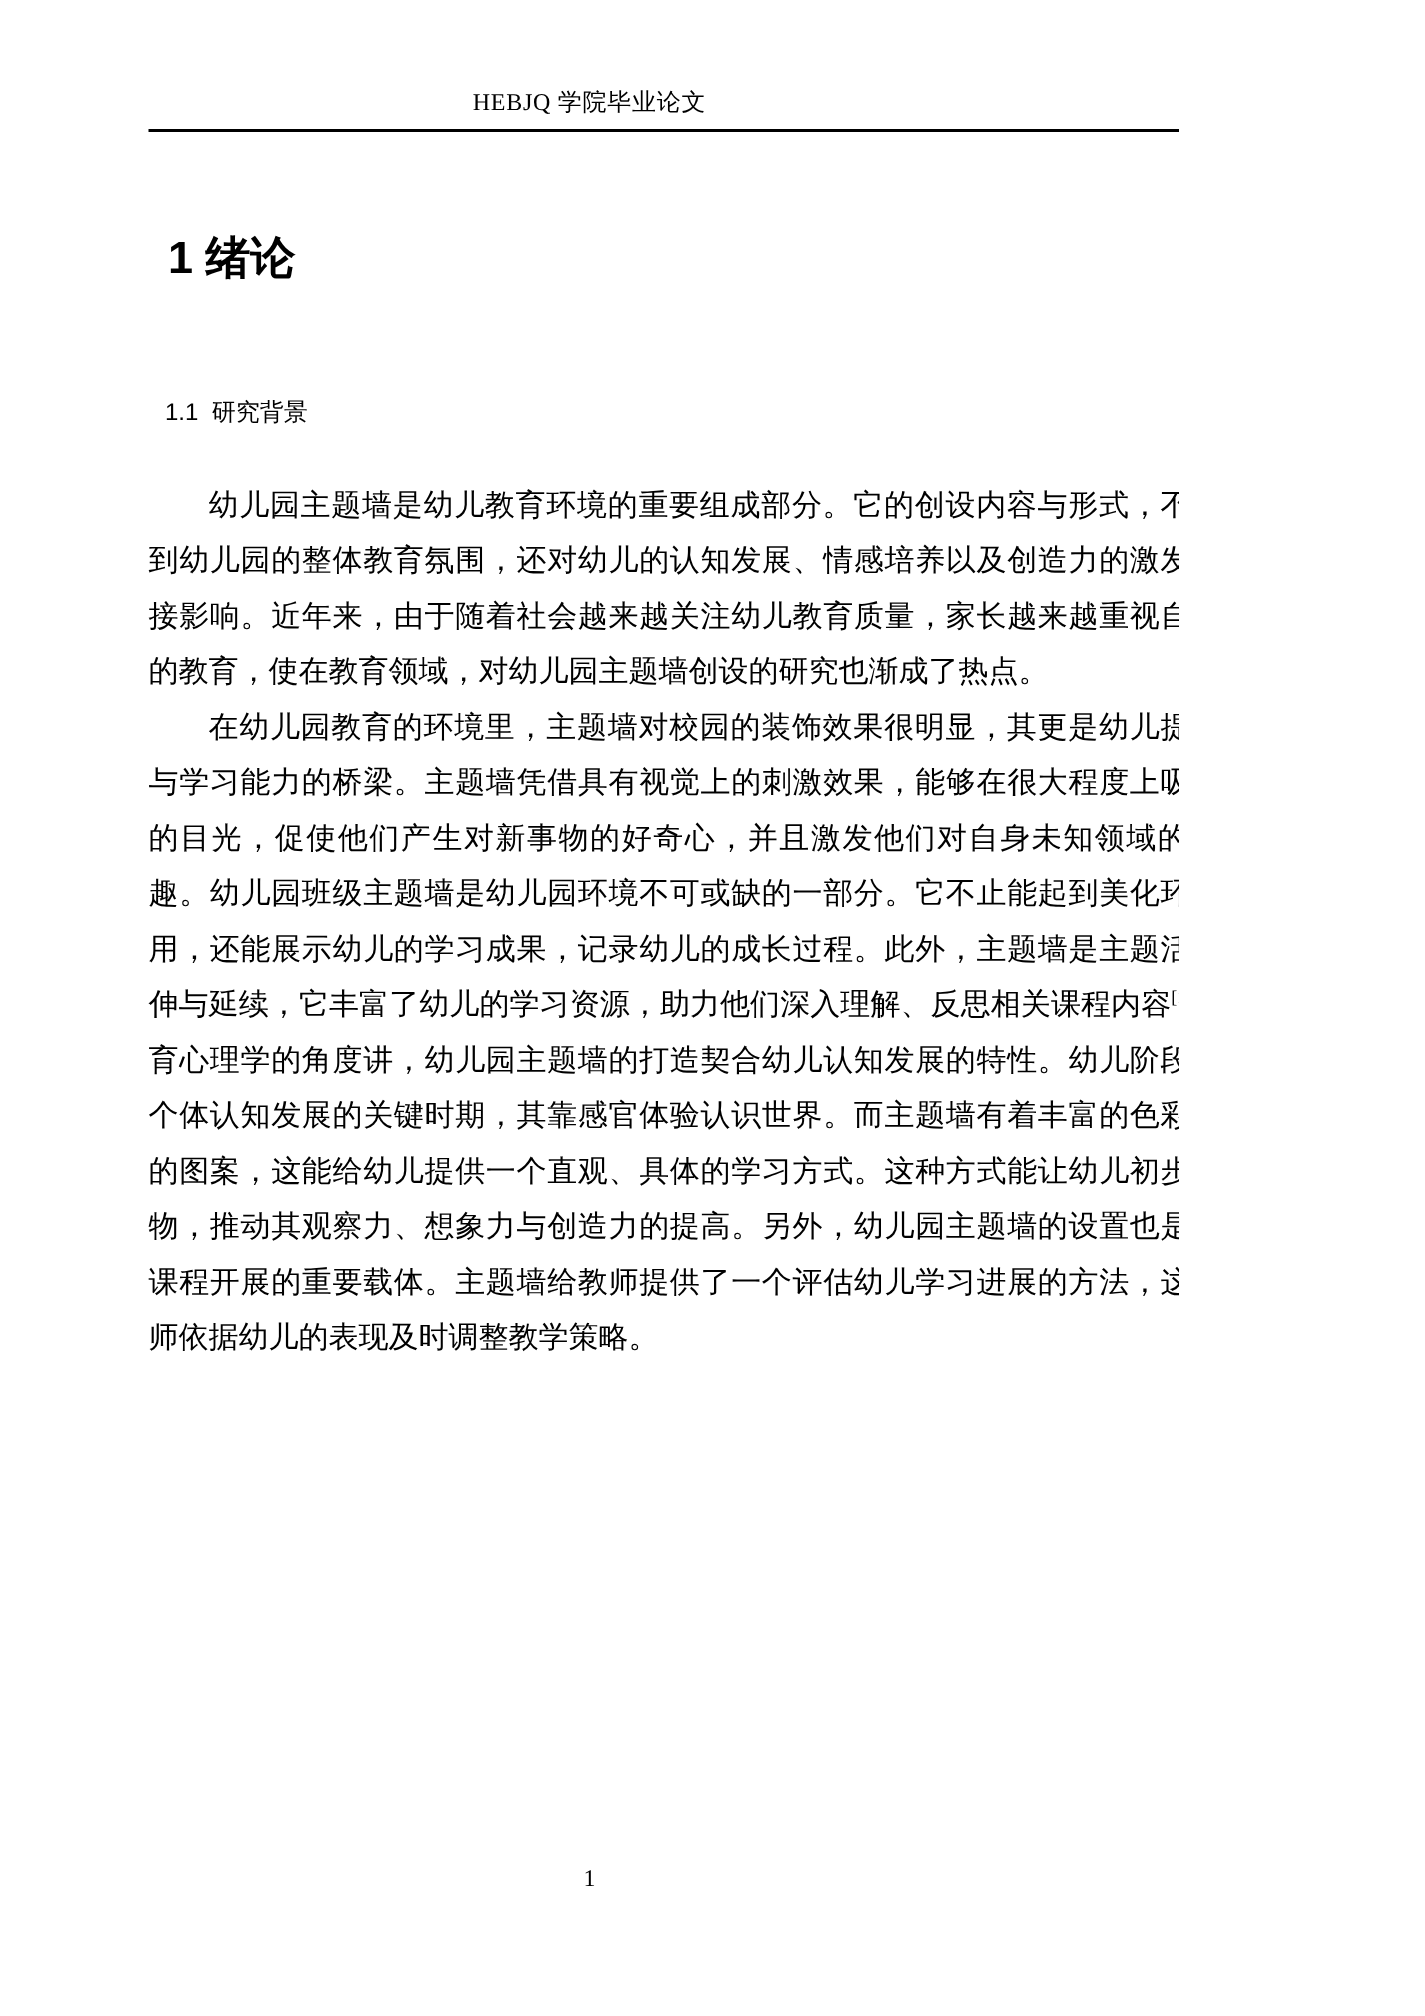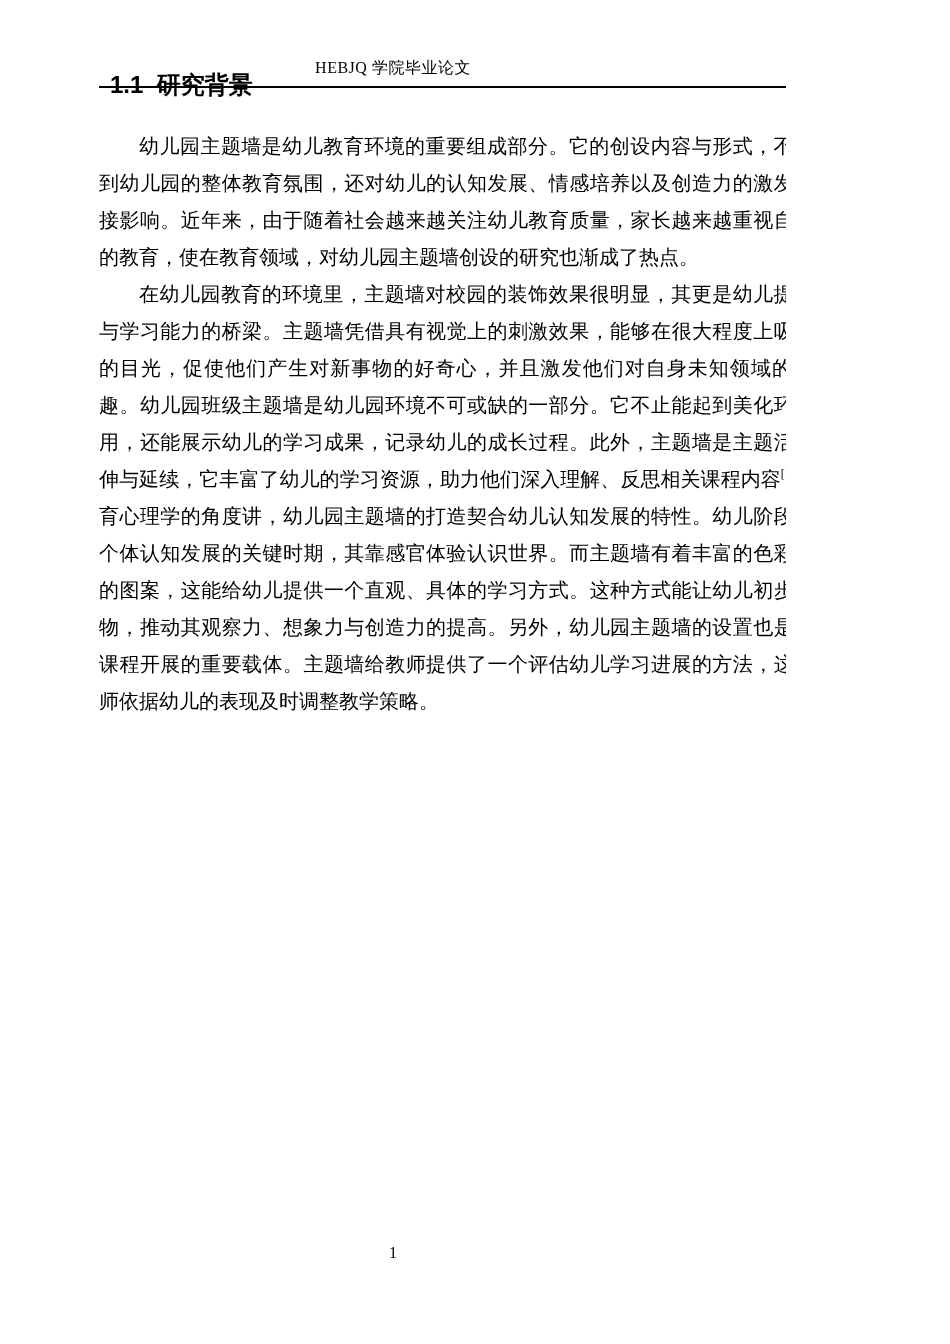--- a/index.html
+++ b/index.html
@@ -45,22 +45,22 @@
     margin: 155px 0 0 13px;
     font-family: "Liberation Sans", "DejaVu Sans", sans-serif;
     font-weight: bold;
     font-size: 30px;
     line-height: 36px;
     white-space: pre-wrap;
   }
   h2.section-heading {
     margin: 70px 0 0 11px;
     font-family: "Liberation Sans", "DejaVu Sans", sans-serif;
-    font-weight: bold;
-    font-size: 24px;
+    font-weight: normal;
+    font-size: 16px;
     line-height: 30px;
     white-space: pre-wrap;
   }
   .body-text {
     margin-top: 28px;
   }
   .body-text p {
     margin: 0;
     font-size: 20px;
     line-height: 37px;
@@ -85,20 +85,21 @@
 <body>
 
 <div class="page">
 
   <div class="running-header">HEBJQ 学院毕业论文</div>
 
   <div class="header-rule"></div>
 
   <div class="content">
 
+    <h1 class="chapter-heading">1 绪论</h1>
 
     <h2 class="section-heading">1.1  研究背景</h2>
 
     <div class="body-text">
 
       <p><span>幼儿园主题墙是幼儿教育环境的重要组成部分。它的创设内容与形式，不但关系到幼儿园的整体教育氛围，还对幼儿的认知发展、情感培养以及创造力的激发有着直接影响。近年来，由于随着社会越来越关注幼儿教育质量，家长越来越重视自己孩子的教育，使在教育领域，对幼儿园主题墙创设的研究也渐成了热点。</span></p>
 
       <p><span>在幼儿园教育的环境里，主题墙对校园的装饰效果很明显，其更是幼儿提升认知与学习能力的桥梁。主题墙凭借具有视觉上的刺激效果，能够在很大程度上吸引幼儿的目光，促使他们产生对新事物的好奇心，并且激发他们对自身未知领域的探索兴趣。幼儿园班级主题墙是幼儿园环境不可或缺的一部分。它不止能起到美化环境的作用，还能展示幼儿的学习成果，记录幼儿的成长过程。此外，主题墙是主题活动的延伸与延续，它丰富了幼儿的学习资源，助力他们深入理解、反思相关课程内容</span><sup class="citation">[1]</sup><span>。从教育心理学的角度讲，幼儿园主题墙的打造契合幼儿认知发展的特性。幼儿阶段是人类个体认知发展的关键时期，其靠感官体验认识世界。而主题墙有着丰富的色彩与多样的图案，这能给幼儿提供一个直观、具体的学习方式。这种方式能让幼儿初步认知事物，推动其观察力、想象力与创造力的提高。另外，幼儿园主题墙的设置也是幼儿园课程开展的重要载体。主题墙给教师提供了一个评估幼儿学习进展的方法，这能让教师依据幼儿的表现及时调整教学策略。</span></p>
 
 

